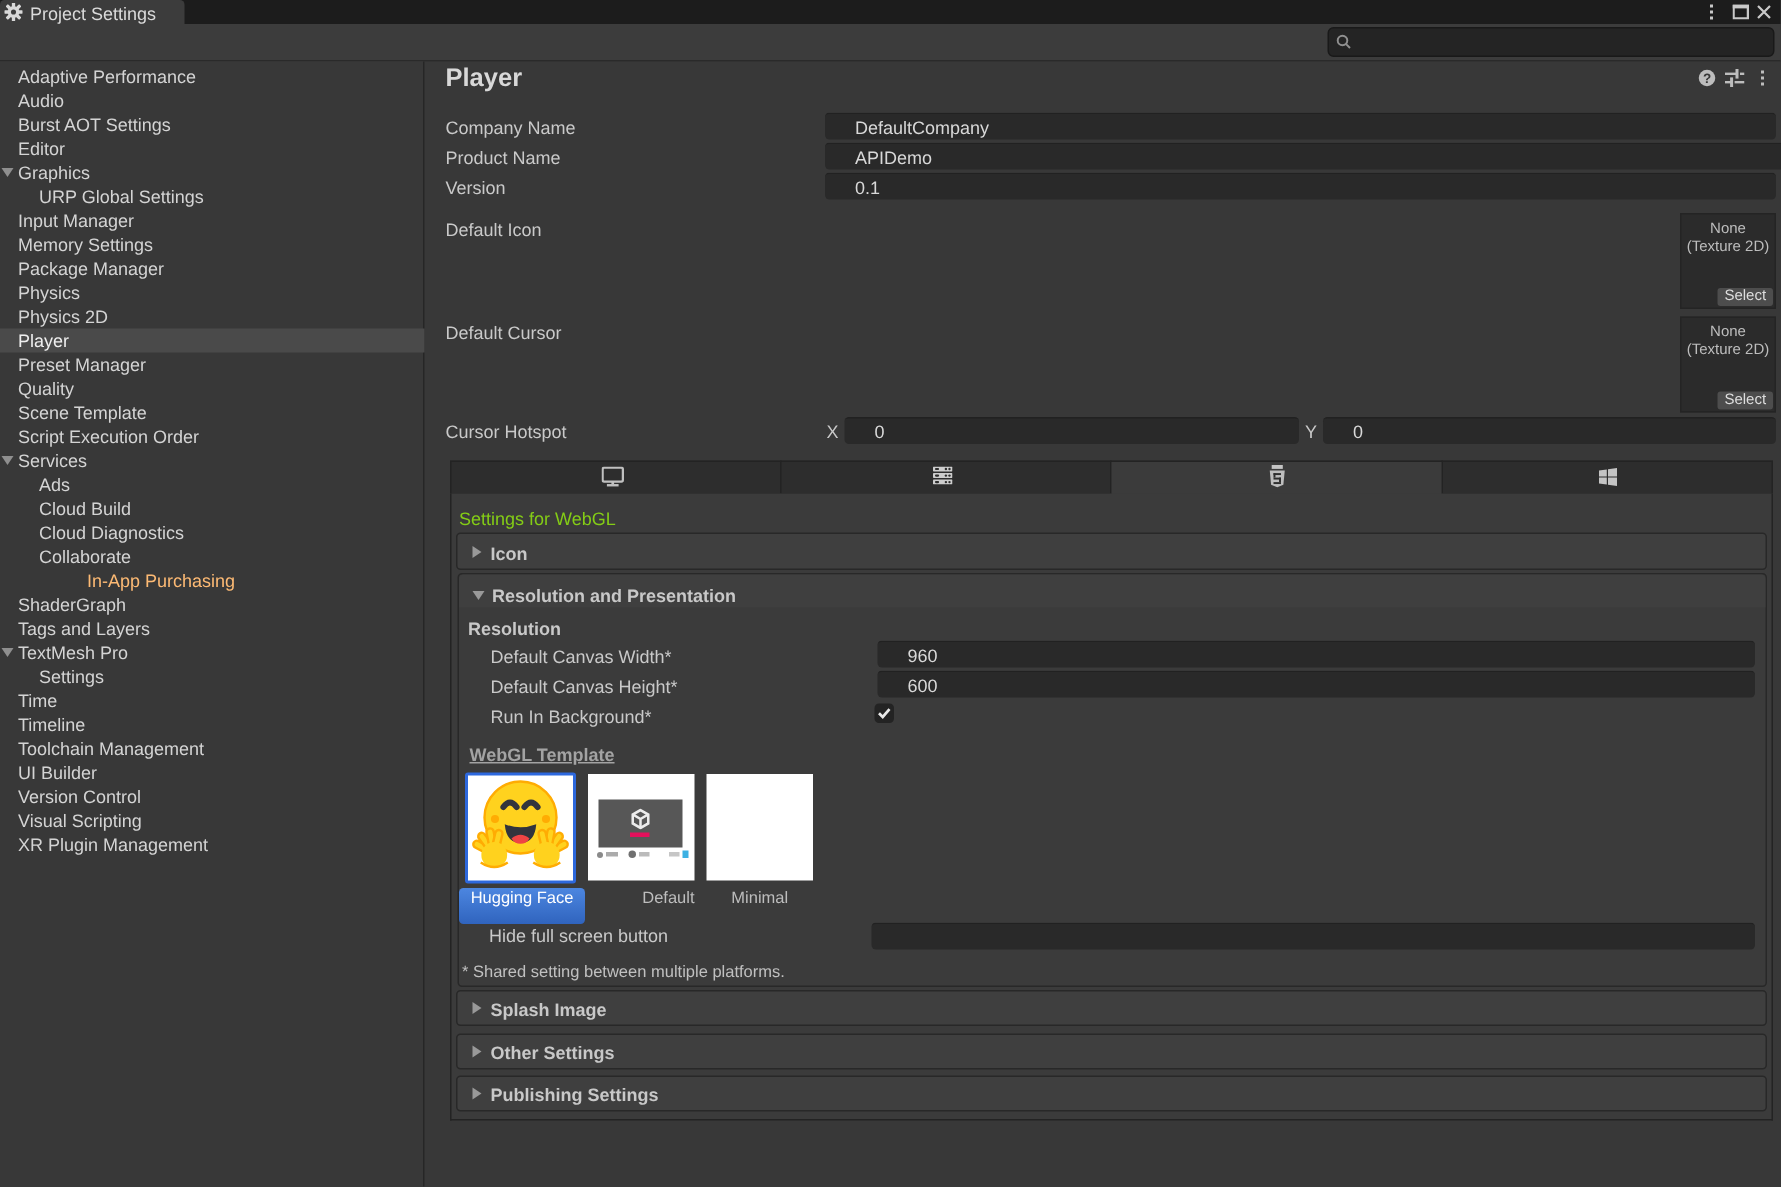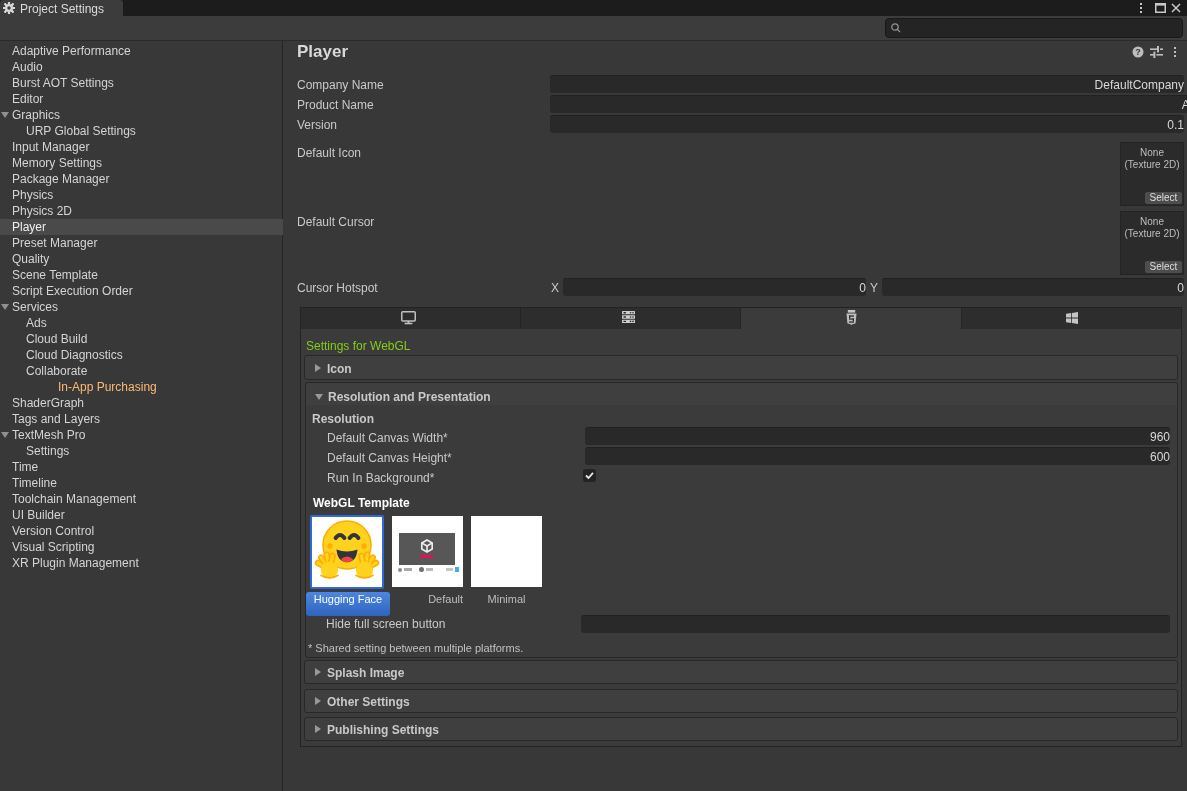--- a/index.html
+++ b/index.html
@@ -2,21 +2,21 @@
 <html><head>
 <meta charset="utf-8">
 <style>
   * { margin:0; padding:0; box-sizing:border-box; }
   html,body { width:1187px; height:791px; background:#383838; overflow:hidden;
     font-family:"Liberation Sans", sans-serif; font-size:12px; }
   .abs { position:absolute; }
   .lbl { position:absolute; font-size:12px; color:#c9c9c9; white-space:nowrap; }
   .fld { position:absolute; background:#292929; border-radius:3px; height:18px;
     line-height:18px; font-size:12px; color:#d8d8d8; padding-left:20px;
-    border-top:1px solid #212121; white-space:nowrap;text-align:right; }
+    border-top:1px solid #212121; white-space:nowrap; }
   .bar { position:absolute; left:304px; width:874px; height:24px; background:#3f3f3f;
     border:1px solid #282828; border-radius:3px; }
   .bar .tri { position:absolute; left:10px; top:7px; width:0; height:0;
     border-left:6px solid #999; border-top:4px solid transparent; border-bottom:4px solid transparent; }
   .bar .txt { position:absolute; left:22px; top:5px; font-weight:bold; color:#c8c8c8; font-size:12px; }
   .tri-down { width:0; height:0; border-top:6px solid #999;
     border-left:4px solid transparent; border-right:4px solid transparent; }
 </style>
 </head>
 <body>
@@ -213,21 +213,21 @@
 <div class="fld" style="left:585px;top:427px;width:585px;">960</div>
 <div class="lbl" style="left:327px;top:451px;">Default Canvas Height*</div>
 <div class="fld" style="left:585px;top:447px;width:585px;">600</div>
 <div class="lbl" style="left:327px;top:471px;">Run In Background*</div>
 <div class="abs" style="left:583px;top:469px;width:13px;height:13px;background:#232323;border-radius:3px;">
   <svg width="13" height="13" viewBox="0 0 13 13">
       <path d="M3 6.5 L5.5 9 L10 3.8" fill="none" stroke="#e8e8e8" stroke-width="1.8"></path>
     </svg>
 </div>
 
-<div class="abs" style="left:313px;top:496px;font-weight:bold;color:#ffffff;">WebGL Template</div>
+<div class="abs" style="left:313px;top:496px;font-weight:bold;color:#a3a3a3;text-decoration:underline;">WebGL Template</div>
 
 <div class="abs" style="left:310px;top:515px;width:74px;height:74px;background:#ffffff;border:2px solid #2d68dd;border-radius:2px;">
   <svg width="70" height="70" viewBox="0 0 70 70" style="position:absolute;left:0px;top:0px;">
     <circle cx="35" cy="28" r="24" fill="#ffd21e" stroke="#ffac03" stroke-width="1.6"></circle>
     <path d="M23.6 21 q4.4 -6 8.8 0" fill="none" stroke="#32343d" stroke-width="4" stroke-linecap="round"></path>
     <path d="M37.6 21 q4.4 -6 8.8 0" fill="none" stroke="#32343d" stroke-width="4" stroke-linecap="round"></path>
     <circle cx="18" cy="29" r="2.7" fill="#ffac03"></circle>
     <circle cx="52" cy="29" r="2.7" fill="#ffac03"></circle>
     <path d="M24.5 32.5 q10.5 4 21 0 q-1 12.5 -10.5 12.5 q-9.5 0 -10.5 -12.5 Z" fill="#32343d"></path>
     <path d="M29 42 q6 -5 12 0 q-2 3.5 -6 3.5 q-4 0 -6 -3.5 Z" fill="#ef4444"></path>

